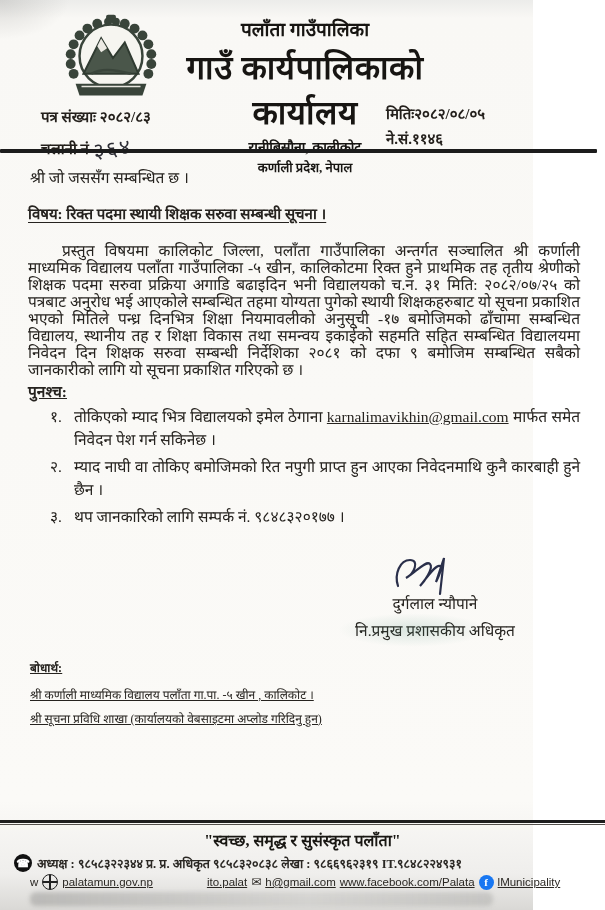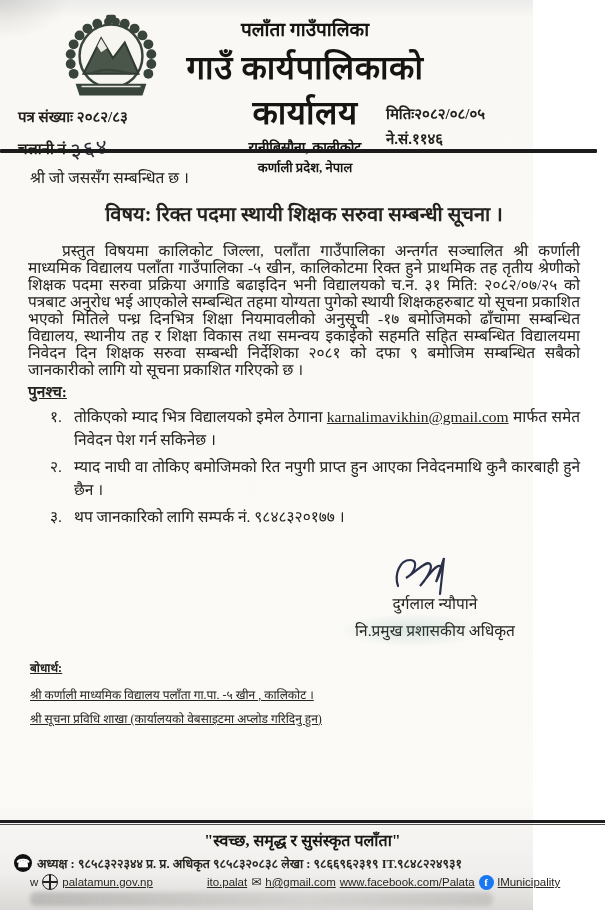--- a/index.html
+++ b/index.html
@@ -26,37 +26,37 @@
     background:radial-gradient(ellipse at 0 0, rgba(150,150,148,.30), rgba(150,150,148,0) 70%);
   }
 
   
   .logo{position:absolute;left:52px;top:12px;width:118px;height:100px;}
   .hdr-center{position:absolute;left:150px;top:16px;width:310px;text-align:center;color:#171512;}
   .hdr-l1{font-size:19px;font-weight:bold;}
   .hdr-l2{font-size:33px;font-weight:bold;margin-top:2px;letter-spacing:.5px;}
   .hdr-l3{font-size:14px;font-weight:bold;margin-top:3px;}
   .hdr-l4{font-size:13px;font-weight:bold;margin-top:2px;}
-  .ref-left{position:absolute;left:18px;top:106px;font-size:15px;font-weight:bold;color:#24201c;}
+  .ref-left{position:absolute;left:41px;top:106px;font-size:15px;font-weight:bold;color:#24201c;}
   .ref-left .row2{margin-top:6px;}
   .handwritten{
     display:inline-block;font-size:21px;font-weight:normal;color:#2c2c34;
     transform:rotate(-8deg) translateY(2px);font-family:"DejaVu Sans",sans-serif;
     letter-spacing:2px;
   }
   .ref-right{position:absolute;left:386px;top:103px;font-size:15px;font-weight:bold;color:#24201c;}
   .ref-right .row2{margin-top:5px;}
   .hdr-rule{position:absolute;left:0;top:149px;width:597px;height:4px;background:#1c1c1c;border-radius:1px;}
 
   
   .content{position:absolute;left:28px;top:166px;width:552px;font-size:15.5px;line-height:23px;color:#26231f;}
   .salutation{margin:0 0 14px 2px;}
   .subject{
-    text-align:center;font-weight:bold;font-size:20px;margin:0 0 16px 0;
-    text-underline-offset:3px;
+    text-align:left;font-weight:bold;font-size:15px;margin:0 0 16px 0;
+    text-decoration:underline;text-underline-offset:3px;
   }
   .body-par{
     text-align:justify;text-indent:34px;margin:0;line-height:17px;
   }
   .ps-head{font-weight:bold;text-decoration:underline;margin:2px 0 2px 0;}
   ol.points{margin:2px 0 0 0;padding-left:46px;list-style:none;}
   ol.points li{margin-bottom:4px;text-align:justify;position:relative;}
   ol.points .num{position:absolute;left:-24px;}
   .email{text-decoration:underline;font-family:"Liberation Serif",serif;}
 

